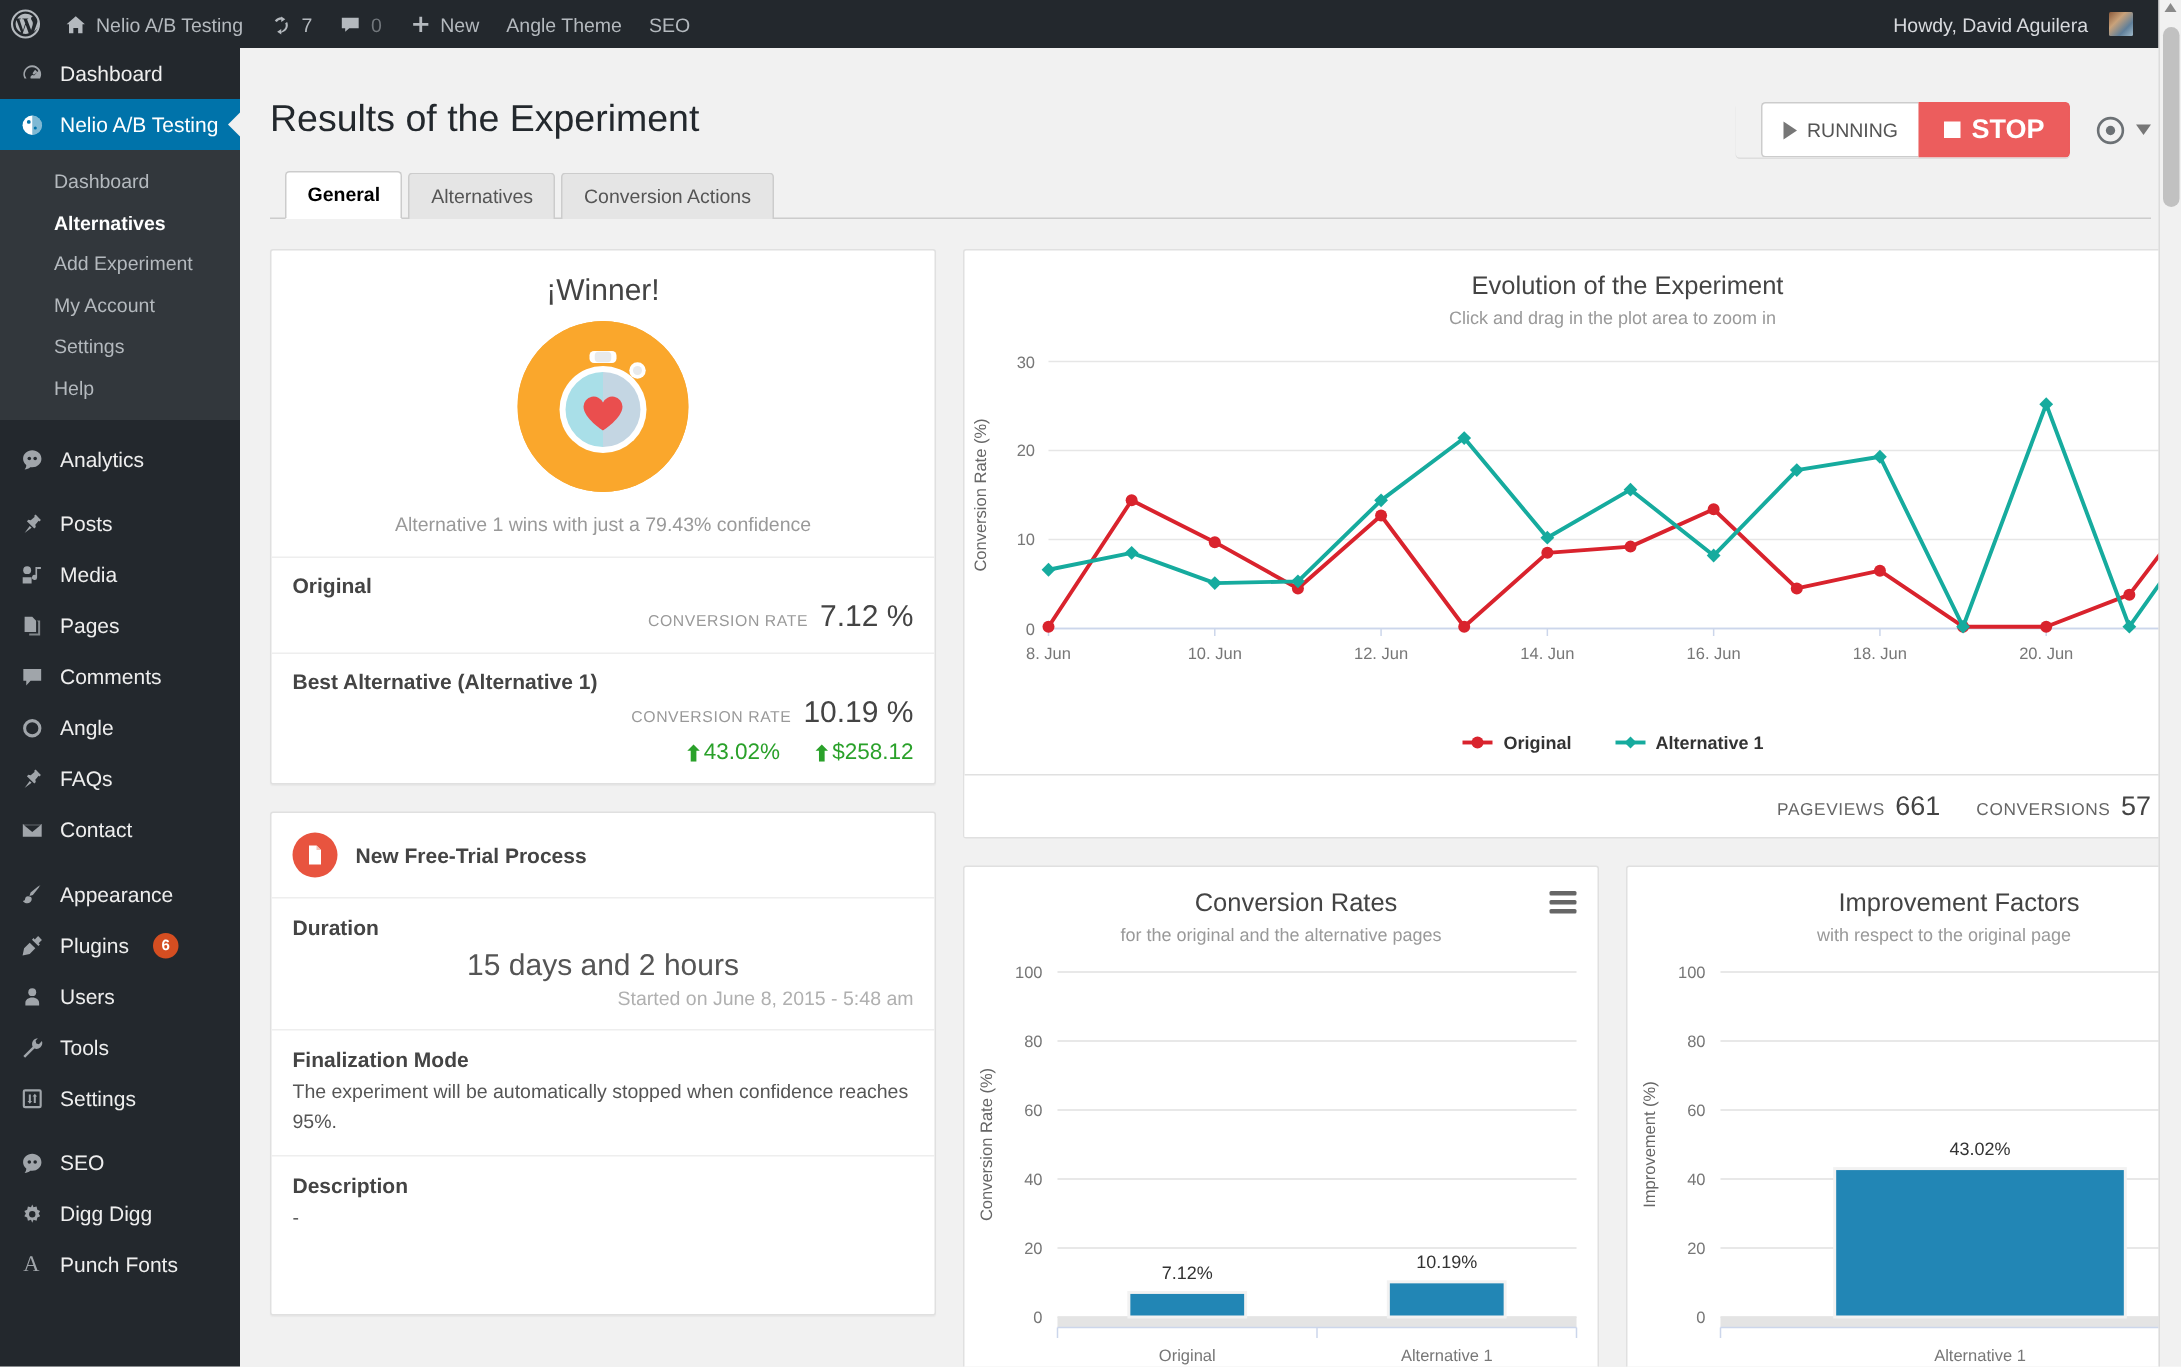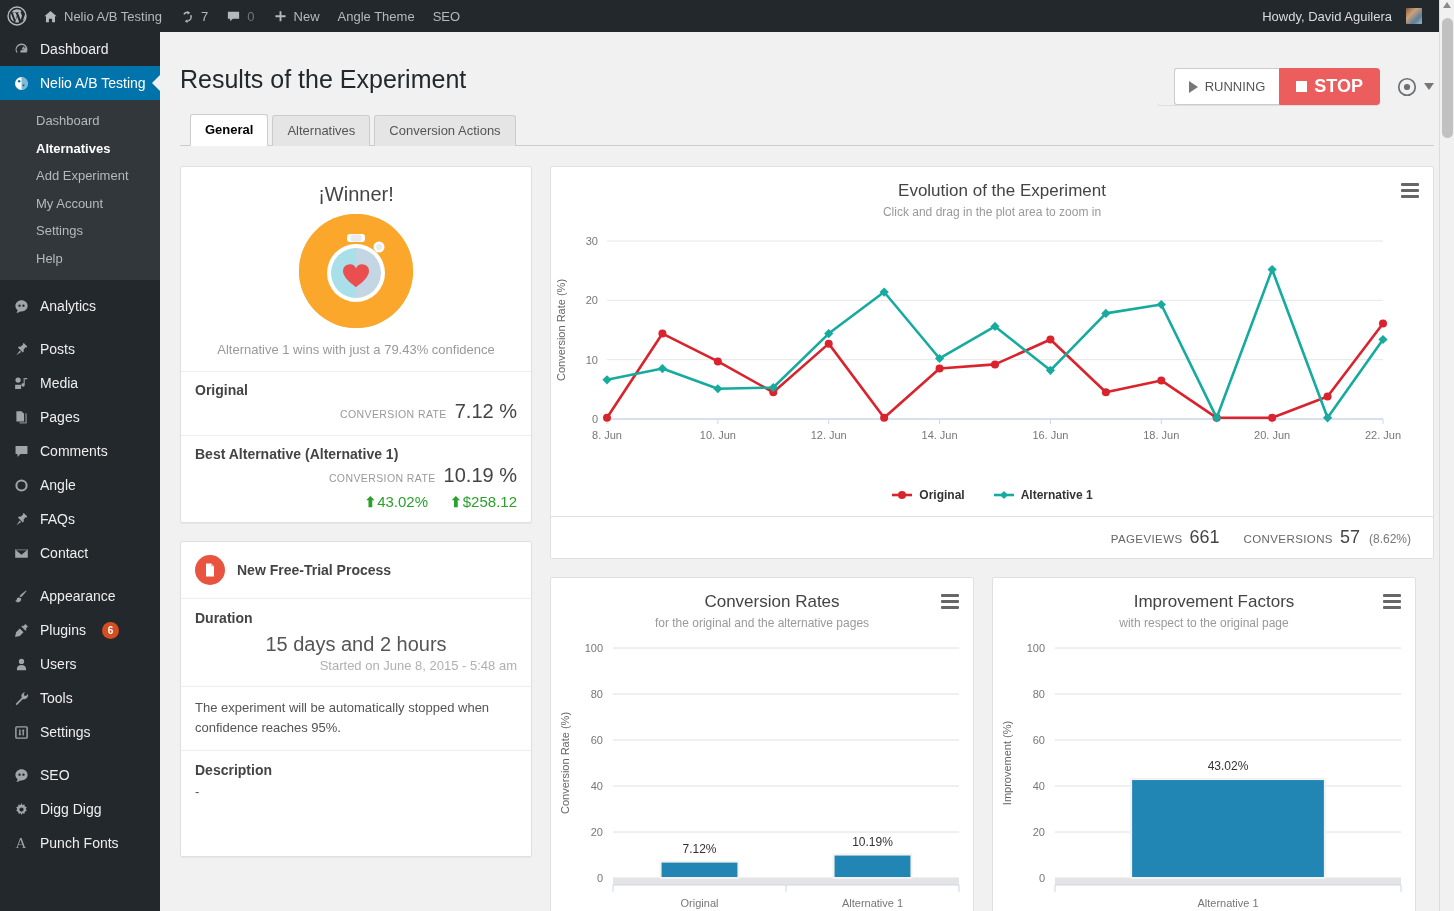--- a/index.html
+++ b/index.html
@@ -75,21 +75,21 @@
   
   .tabs { display:flex; align-items:flex-end; gap:4px; padding:8px 0 0 10px; border-bottom:1px solid #ccc; margin-bottom:0; }
   .tab {
     padding:7px 14px 8px; font-size:13px; background:#e5e5e5; border:1px solid #ccc;
     border-bottom:none; border-radius:3px 3px 0 0; color:#555; cursor:pointer; position:relative; top:1px;
   }
   .tab.active { background:#fff; color:#000; font-weight:bold; border-bottom:1px solid #fff; }
 
   
   .grid { display:flex; gap:18px; padding:20px 0 0 0; align-items:flex-start; }
-  .col-left { width:352px; flex:none; }
+  .col-left { width:444px; flex:none; }
   .col-right { flex:1; }
   .card {
     background:#fff; border:1px solid #e0e0e0; border-radius:2px;
     box-shadow:0 1px 1px rgba(0,0,0,.04);
   }
   .row2 { display:flex; gap:18px; margin-top:18px; }
 
   
   .winner-top { padding:16px 14px 14px; text-align:center; border-bottom:1px solid #eee; }
   .winner-title { font-size:20px; color:#444; font-weight:400; margin-bottom:8px; }
@@ -495,20 +495,21 @@
             <span class="exp-name">New Free-Trial Process</span>
           </div>
 
           <div class="info-block">
             <div class="info-title">Duration</div>
             <div class="info-big">15 days and 2 hours</div>
             <div class="info-sub">Started on June 8, 2015 - 5:48 am</div>
           </div>
 
           <div class="info-block">
+            <div class="info-title">Finalization Mode</div>
             <div class="info-text">The experiment will be automatically stopped when confidence reaches 95%.</div>
           </div>
 
           <div class="info-block desc-block">
             <div class="info-title">Description</div>
             <div class="info-text">-</div>
           </div>
         </div>
       </div>
 

